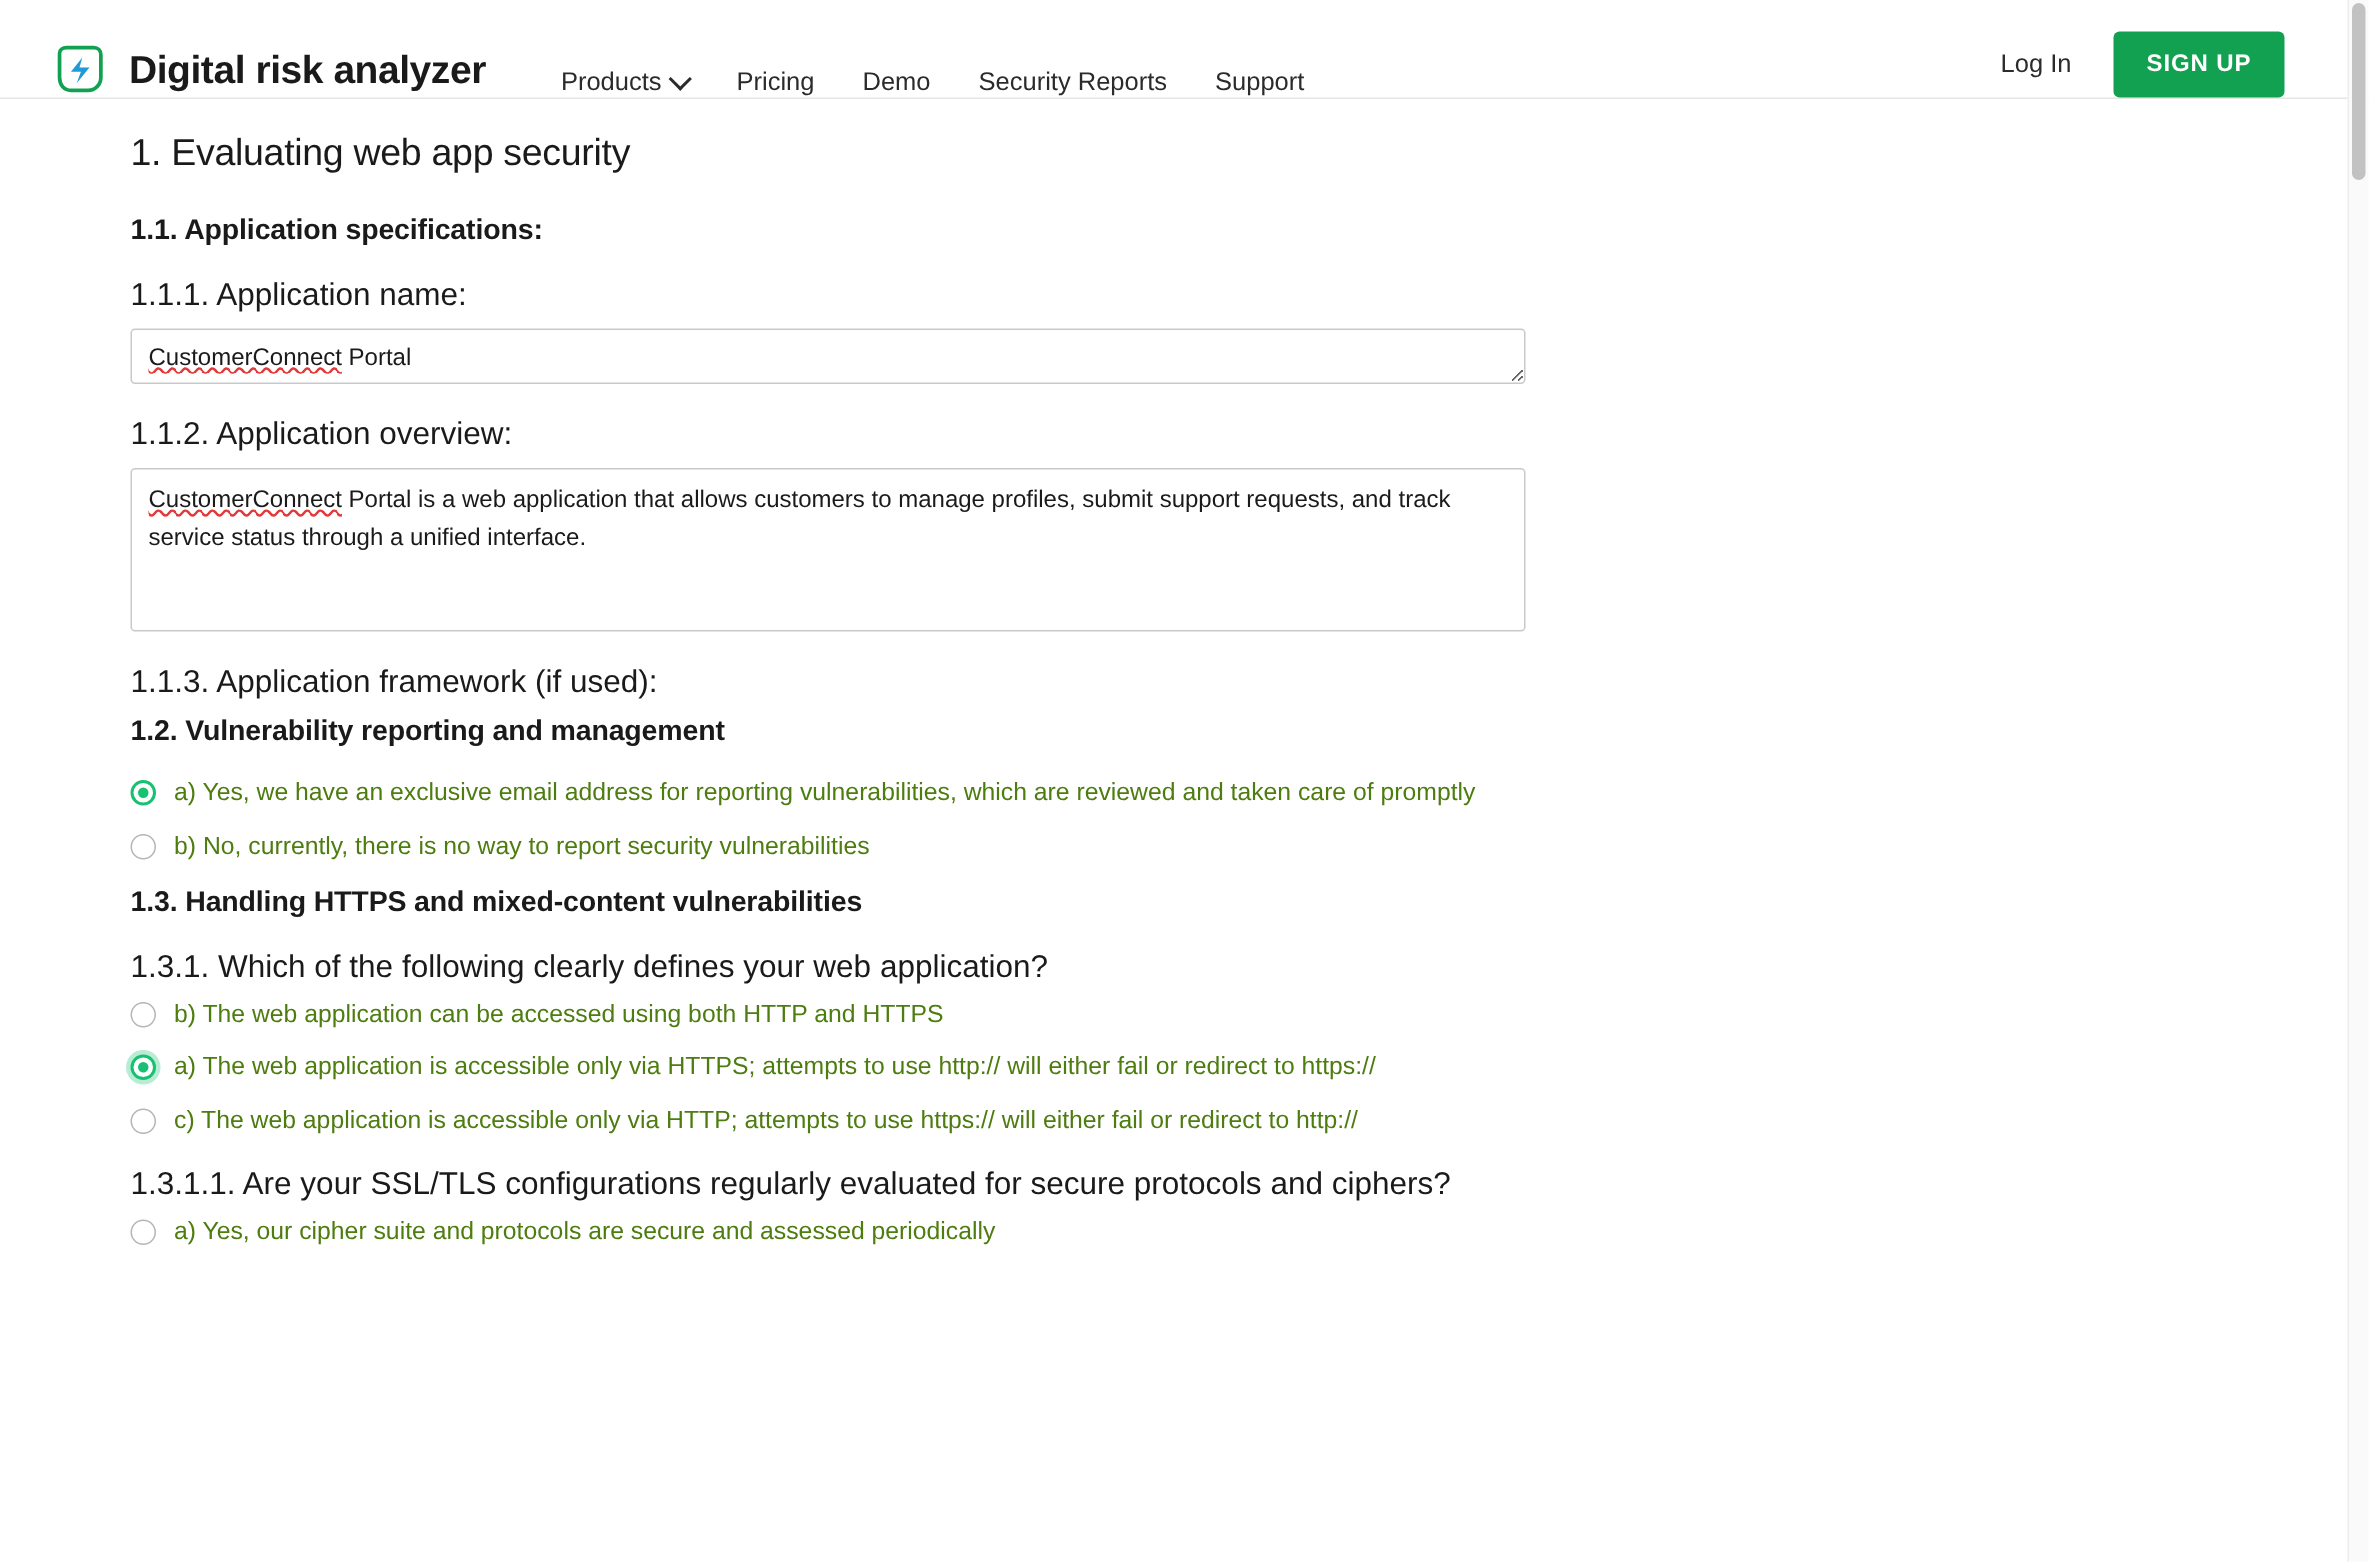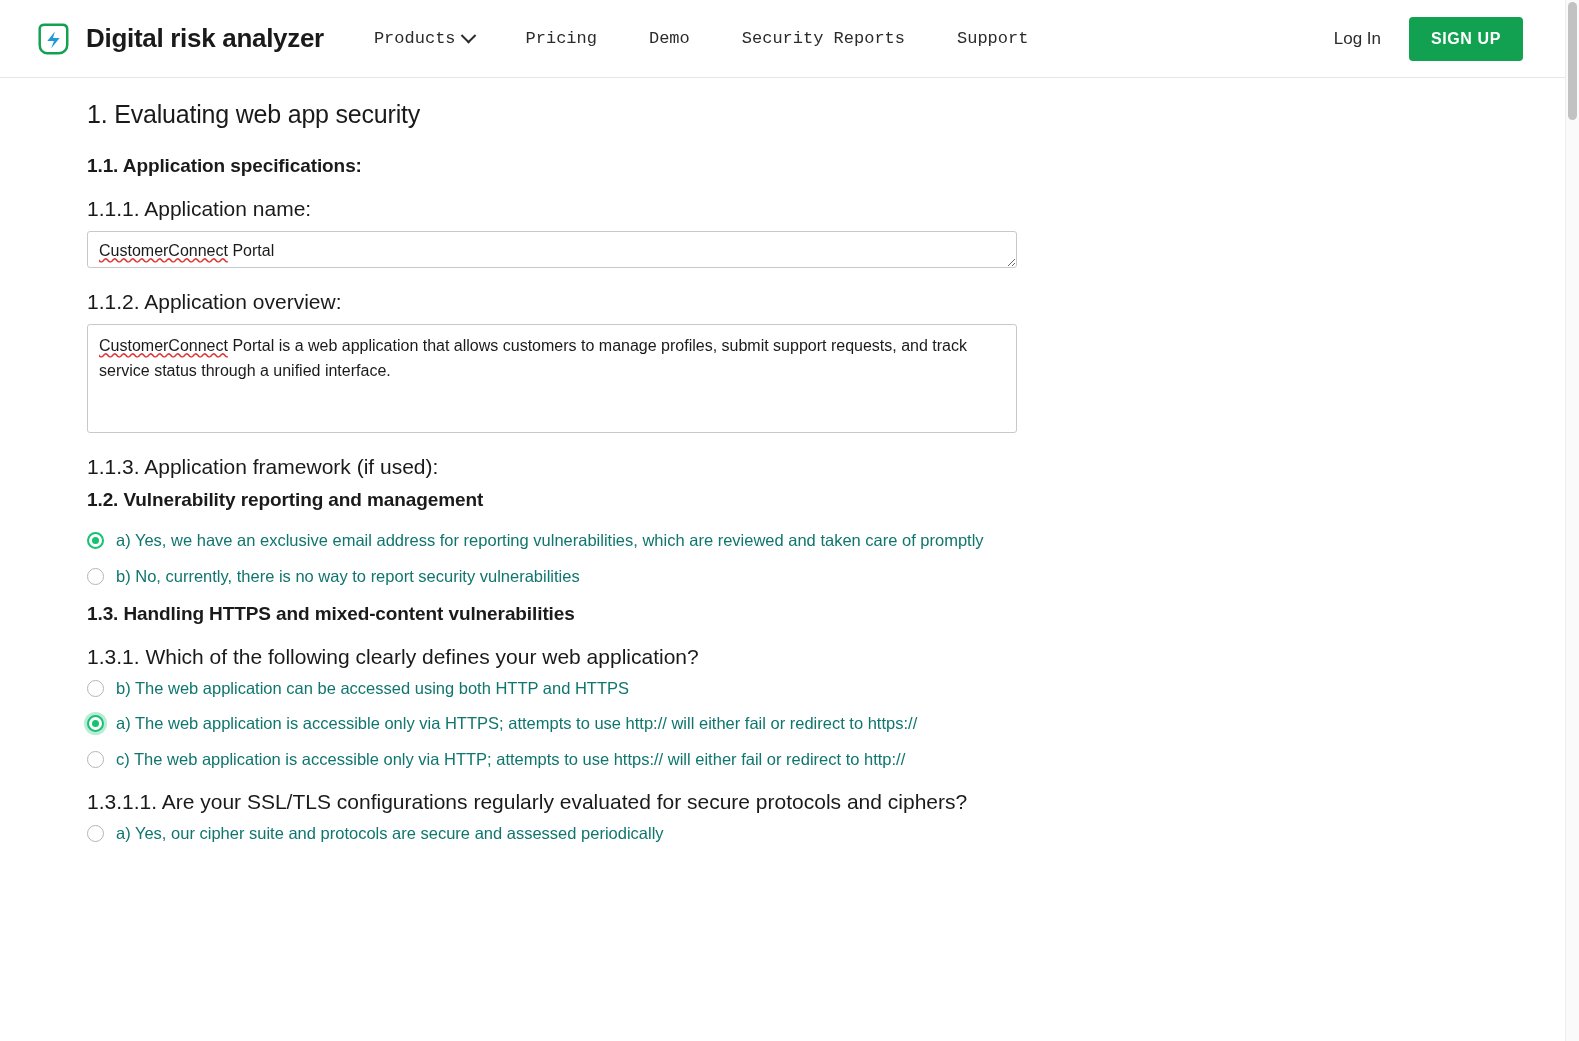--- a/index.html
+++ b/index.html
@@ -8,24 +8,24 @@
     width: 1579px; height: 1041px;
     background: #ffffff;
     font-family: "Liberation Sans", sans-serif;
     color: #1a1a1a;
     overflow: hidden;
   }
 
   
   .header {
     position: relative;
-    height: 78px;
+    height: 66px;
     border-bottom: 1px solid #e6e6e6;
     display: flex;
-    align-items: center;
+    align-items: flex-end;
     padding: 0 56px 0 34px;
     background: #fff;
   }
   .brand {
     display: flex;
     align-items: center;
     gap: 14px;
     margin-right: 50px;
   }
   .brand-logo {
@@ -35,22 +35,21 @@
   .brand-name {
     font-size: 26px;
     font-weight: bold;
     letter-spacing: -0.3px;
     color: #1a1a1a;
     white-space: nowrap;
   }
   .nav {
     display: flex;
     align-items: center;
-    gap: 52px;
-    font-family: Liberation Mono, monospace;
+    gap: 32px;
   }
   .nav-item {
     font-size: 17px;
     color: #2b2b2b;
     cursor: pointer;
     display: flex;
     align-items: center;
     gap: 7px;
     white-space: nowrap;
   }
@@ -159,21 +158,21 @@
     position: absolute;
     left: 50%; top: 50%;
     width: 7px; height: 7px;
     margin: -3.5px 0 0 -3.5px;
     border-radius: 50%;
     background: #16c172;
   }
   .radio.focus {
     box-shadow: 0 0 0 3px rgba(22,193,114,0.30);
   }
-  .opt-text { color: #0f766e; }
+  .opt-text { color: #4d7c0f; }
 
   .q-sub { margin-top: 20px; }
 
   
   .scrollbar {
     position: absolute;
     top: 0; right: 0;
     width: 14px;
     height: 1041px;
     background: #fafafa;

